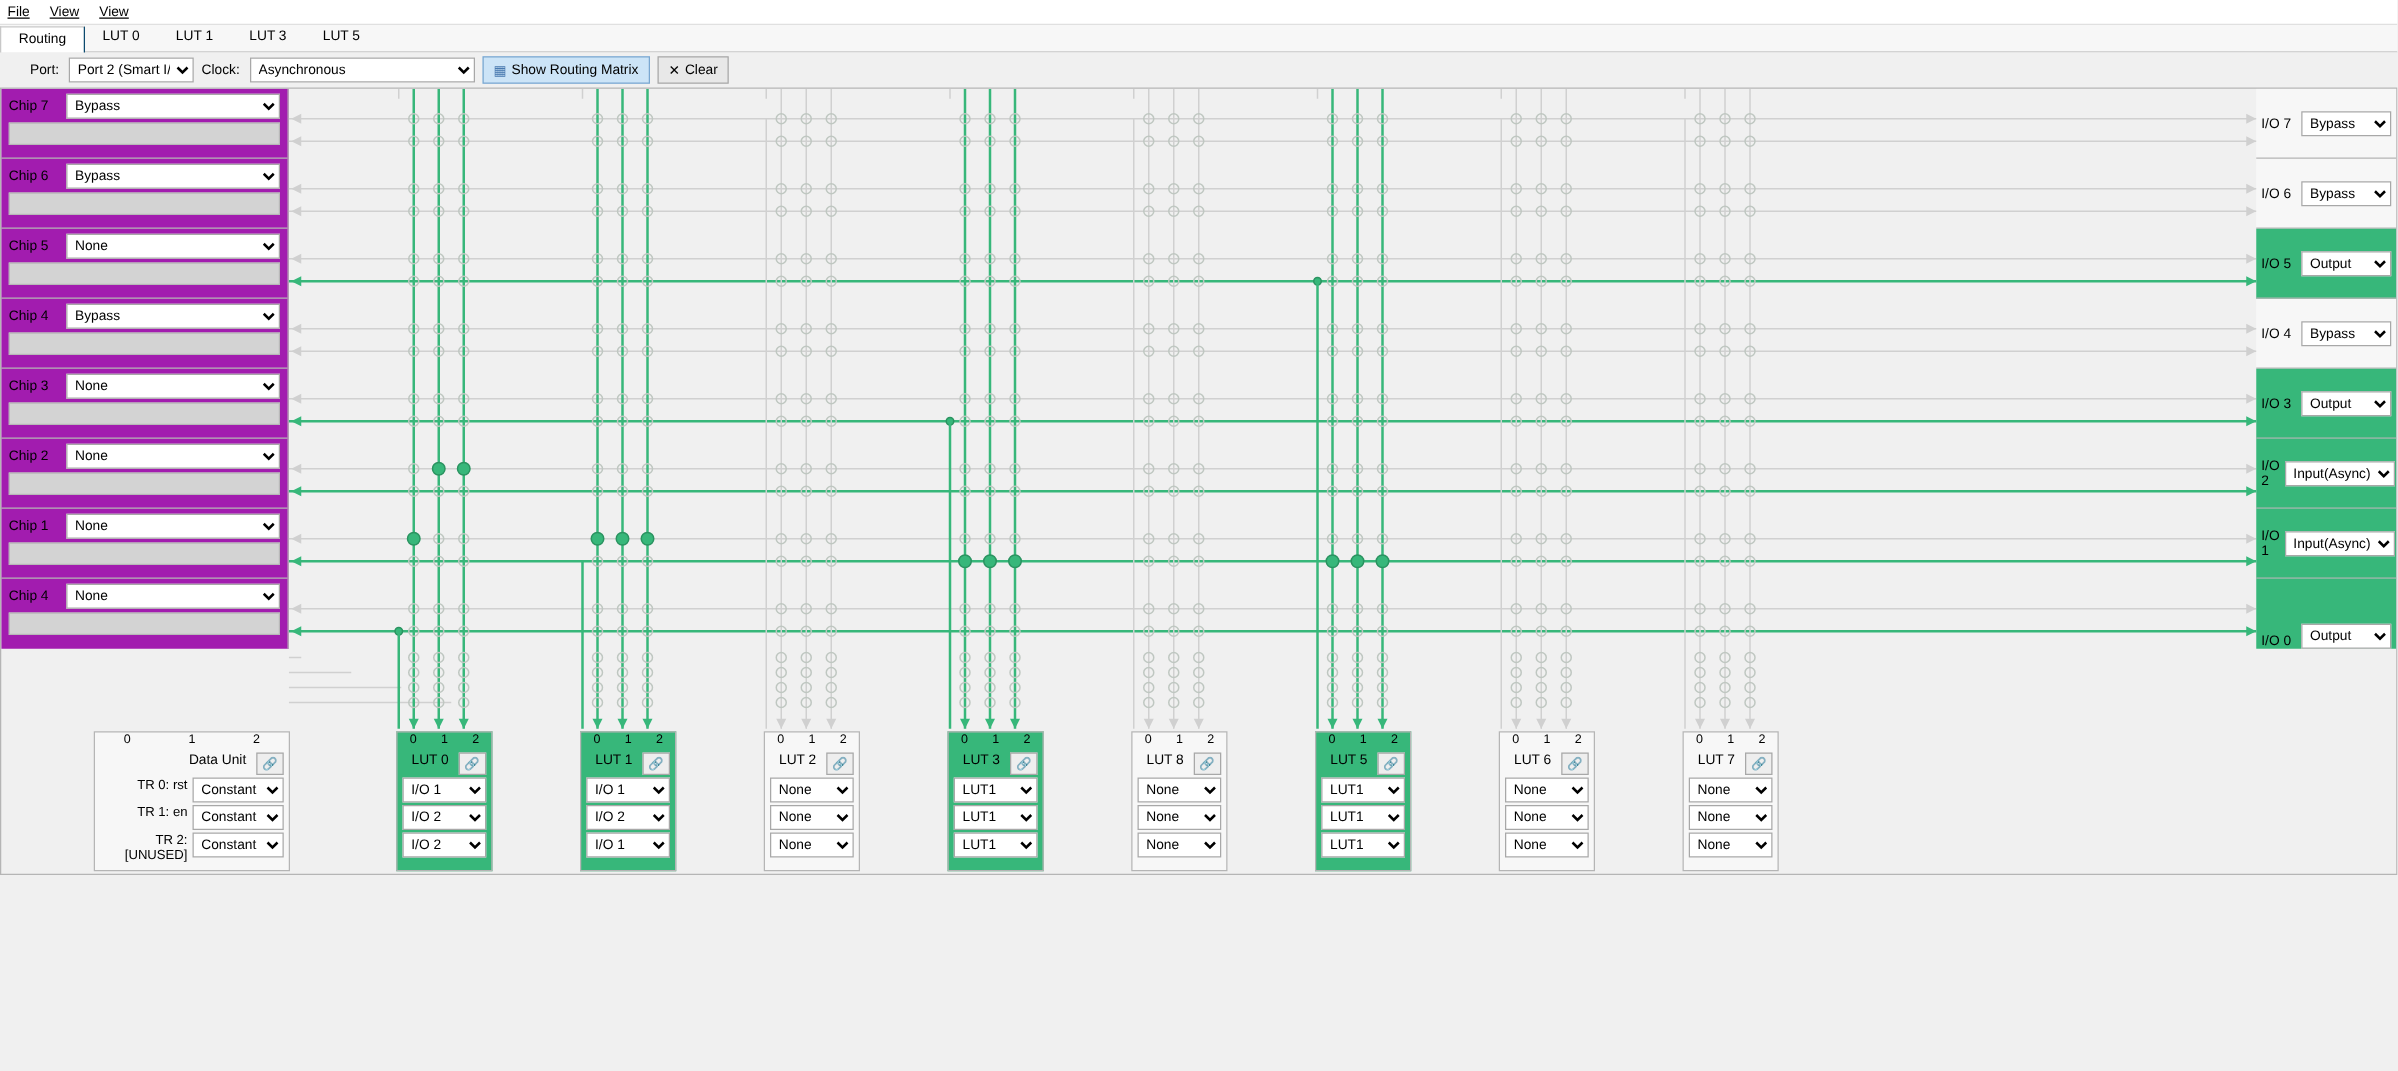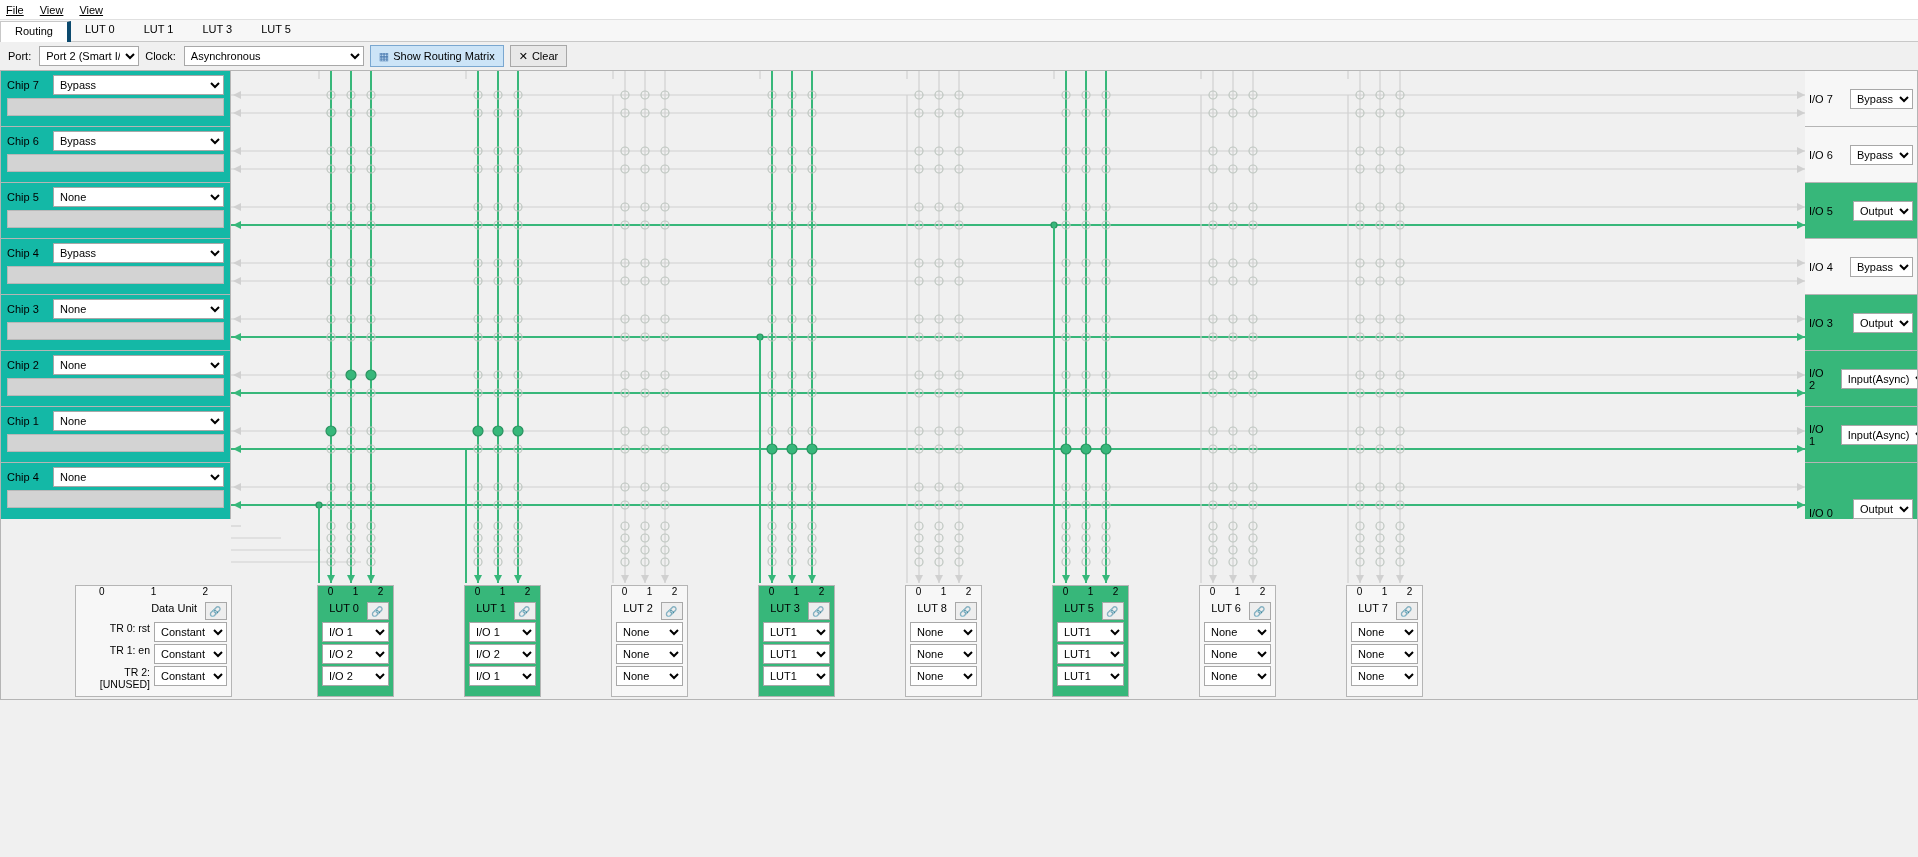--- a/index.html
+++ b/index.html
@@ -1,36 +1,36 @@
 <!DOCTYPE html>
 <html><head>
 <meta charset="utf-8">
 <style>
 * { box-sizing: border-box; margin: 0; padding: 0; font-family: "Segoe UI", Tahoma, sans-serif; font-size: 11px; }
 body { background: #f0f0f0; width: 1918px; }
 .menubar { height: 20px; background: #fff; display: flex; align-items: center; padding: 0 6px; border-bottom: 1px solid #e0e0e0; text-decoration: underline;}
 .menubar span { margin-right: 16px; cursor: default; }
 .tabs { height: 22px; background: #f7f7f7; display: flex; border-bottom: 1px solid #c8c8c8; }
 .tab { padding: 3px 14px; cursor: default; border-right: 1px solid transparent;}
-.tab.active { background: #fff; border-top: 1px solid #c8c8c8; border-left: 1px solid #c8c8c8; border-right: 4px solid #0c4a6e; position: relative; top: 1px; }
-.toolbar { height: 28px; background: #f0f0f0; display: flex; align-items: center; padding: 4px 8px; gap: 6px;}
+.tab.active { background: #fff; border-top: 1px solid #c8c8c8; border-left: 1px solid #c8c8c8; border-right: 1px solid #0c4a6e; position: relative; top: 1px; }
+.toolbar { height: 28px; background: #f0f0f0; display: flex; align-items: center; padding: 4px 24px; gap: 6px;}
 .toolbar label { margin-right: 2px; }
 select { height: 20px; border: 1px solid #a8a8a8; background: #fff; font-size: 11px; padding: 0 2px;}
 .btn { height: 22px; border: 1px solid #a8a8a8; background: #e8e8e8; padding: 0 8px; display: flex; align-items: center; gap: 4px; cursor: default;}
 .btn.toggled { background: #cce4f7; border-color: #7aa7d0; }
 .main { position: relative; width: 100%; height: 630px; background: #f0f0f0; border: 1px solid #b5b5b5; overflow: hidden;}
-.left-col { position: absolute; left: 0; top: 0; width: 230px; border-right: 1px solid #b5b5b5; background: #14b8a6;}
+.left-col { position: absolute; left: 0; top: 0; width: 230px; border-right: 1px solid #b5b5b5; background: #a21caf;}
 .chip-row { height: 56px; border-bottom: 1px solid #b5b5b5; padding: 4px 6px; }
 .chip-row.last{border-bottom:none;}
 .chip-row .top { display: flex; align-items: center; gap: 6px; margin-bottom: 3px;}
 .chip-row .top span { width: 40px; }
 .chip-row select { flex: 1; }
 .chip-row .bottom { height: 18px; background: #d3d3d3; border: 1px solid #b8b8b8; }
 .right-col { position: absolute; right: 0; top: 0; width: 112px; background: #f7f7f7;}
-.io-row { height: 56px; border-bottom: 1px solid #b5b5b5; display:flex; align-items:center; padding:0 4px; gap:17px;}
+.io-row { height: 56px; border-bottom: 1px solid #b5b5b5; display:flex; align-items:center; padding:0 4px; gap:4px;}
 .io-row.last{border-bottom:none;align-items:flex-end;}
 .io-row.green { background: #37b77a; }
 .io-row span { width: 28px; }
 .io-row select { flex: 1; height: 20px;}
 .bottom-area { position: absolute; left: 0; bottom: 0; right: 0; height: 118px; display: flex;}
 .lut-box { width: 150px; height: 112px; border: 1px solid #b5b5b5; background: #f7f7f7; margin-top:4px;}
 .lut-box.green { background: #37b77a; }
 .lut-head { display: flex; height: 16px; }
 .lut-head .n { flex: 1; text-align: center; font-size: 10px;}
 .lut-title { display: flex; height: 20px; padding: 0 4px; gap: 4px;}

